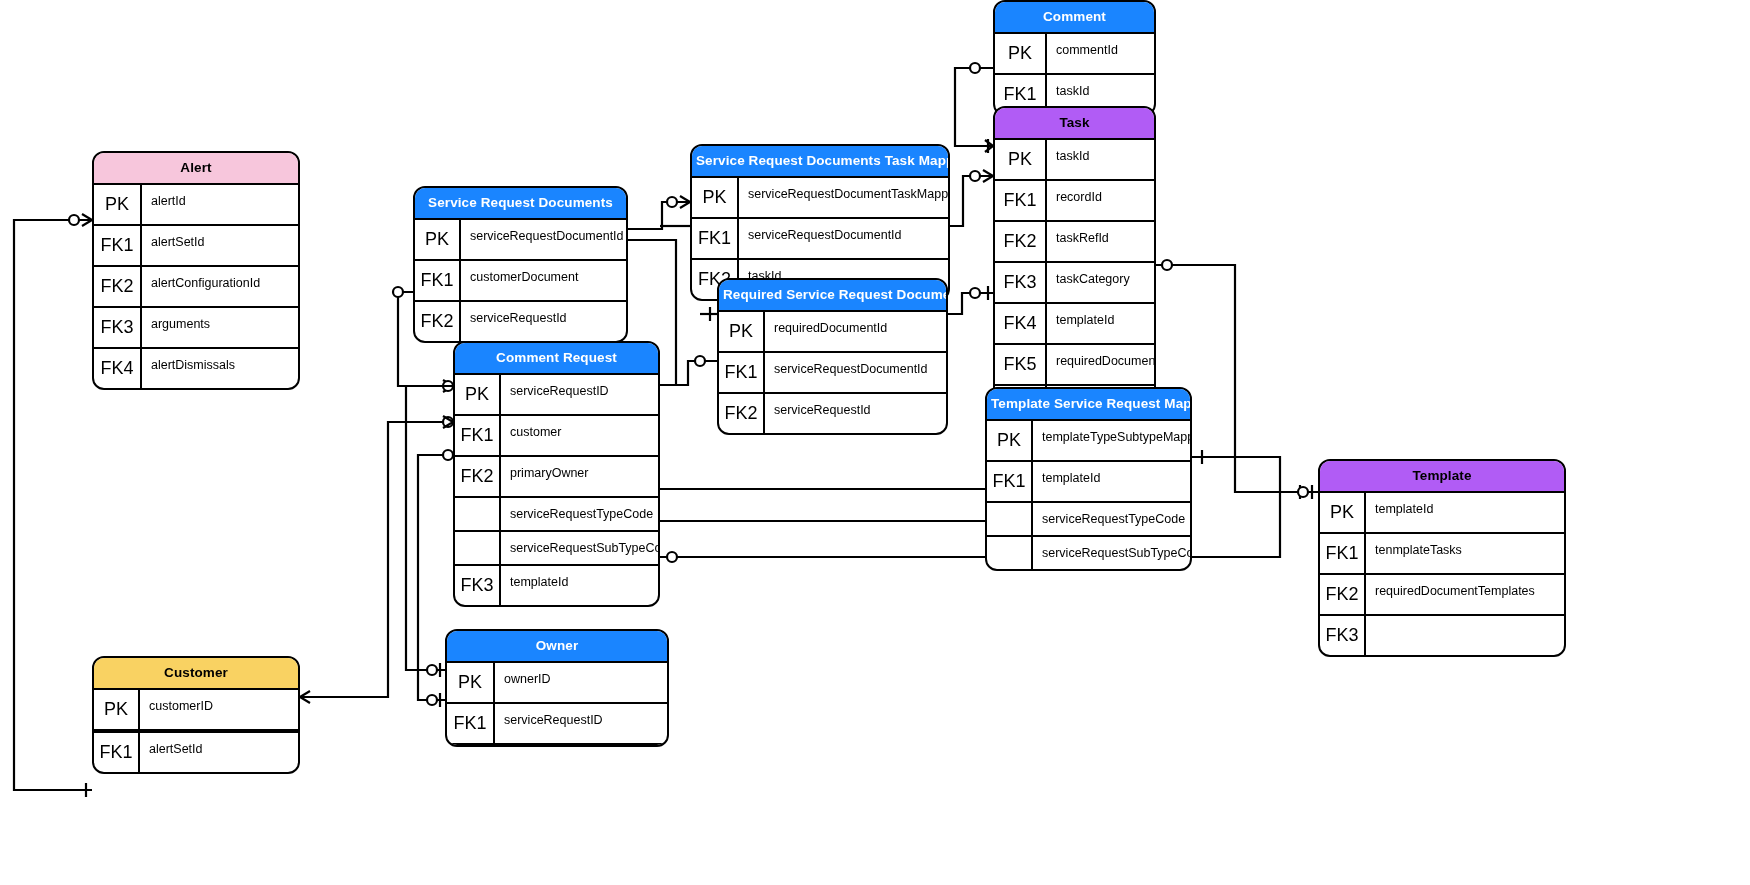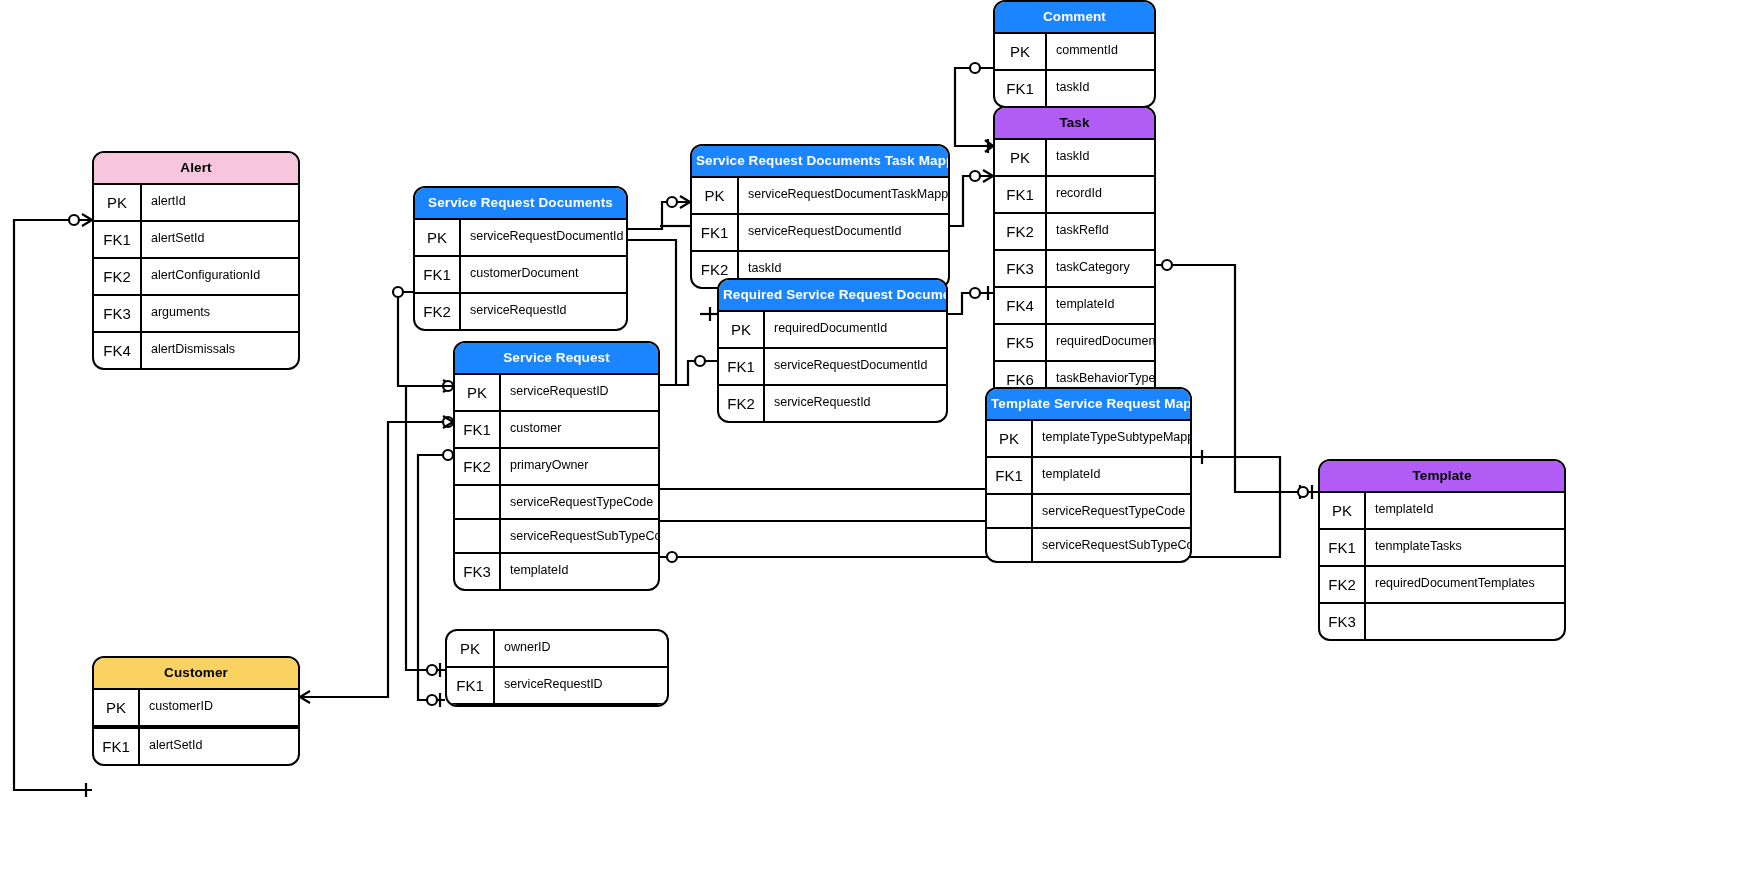--- a/index.html
+++ b/index.html
@@ -36,21 +36,21 @@
   .t-purple {background:#b15cf5;color:#000000;}
   .t-pink   {background:#f7c6dc;color:#000000;}
   .t-gold   {background:#f9d262;color:#000000;}
 
   .row{display:flex;border-bottom:2px solid #000000;}
   .row:last-child{border-bottom:none;}
   .key{
     flex:0 0 auto;
     border-right:2px solid #000000;
     text-align:center;
-    font-size:15px;
+    font-size:18px;
     color:#000000;
     padding:9px 4px;
     box-sizing:border-box;
     white-space:nowrap;
   }
   .val{
     flex:1 1 auto;
     font-size:12.5px;
     color:#000000;
     padding:9px 0 9px 9px;
@@ -239,21 +239,21 @@
       <div class="row">
         <div class="key" style="flex-basis: 48px;">FK3</div>
         <div class="val">arguments</div>
       </div>
       <div class="row">
         <div class="key" style="flex-basis: 48px;">FK4</div>
         <div class="val">alertDismissals</div>
       </div>
     </div>
     <div class="entity" style="left: 453px; top: 341px; width: 207px;">
-      <div class="ent-title t-blue">Service Request</div>
+      <div class="ent-title t-blue">Comment Request</div>
       <div class="row">
         <div class="key" style="flex-basis: 46px;">PK</div>
         <div class="val">serviceRequestID</div>
       </div>
       <div class="row">
         <div class="key" style="flex-basis: 46px;">FK1</div>
         <div class="val">customer</div>
       </div>
       <div class="row">
         <div class="key" style="flex-basis: 46px;">FK2</div>
@@ -303,20 +303,21 @@
       </div>
       <div class="row">
         <div class="key" style="flex-basis: 46px;">FK2</div>
         <div class="val">requiredDocumentTemplates</div>
       </div>
       <div class="row">
         <div class="key" style="flex-basis: 46px;">FK3</div>
       </div>
     </div>
     <div class="entity" style="left: 445px; top: 629px; width: 224px;">
+      <div class="ent-title t-blue">Owner</div>
       <div class="row">
         <div class="key" style="flex-basis: 48px;">PK</div>
         <div class="val">ownerID</div>
       </div>
       <div class="row">
         <div class="key" style="flex-basis: 48px;">FK1</div>
         <div class="val">serviceRequestID</div>
       </div>
       <div class="row tall">
         <div class="key" style="flex-basis: 48px;"></div>

